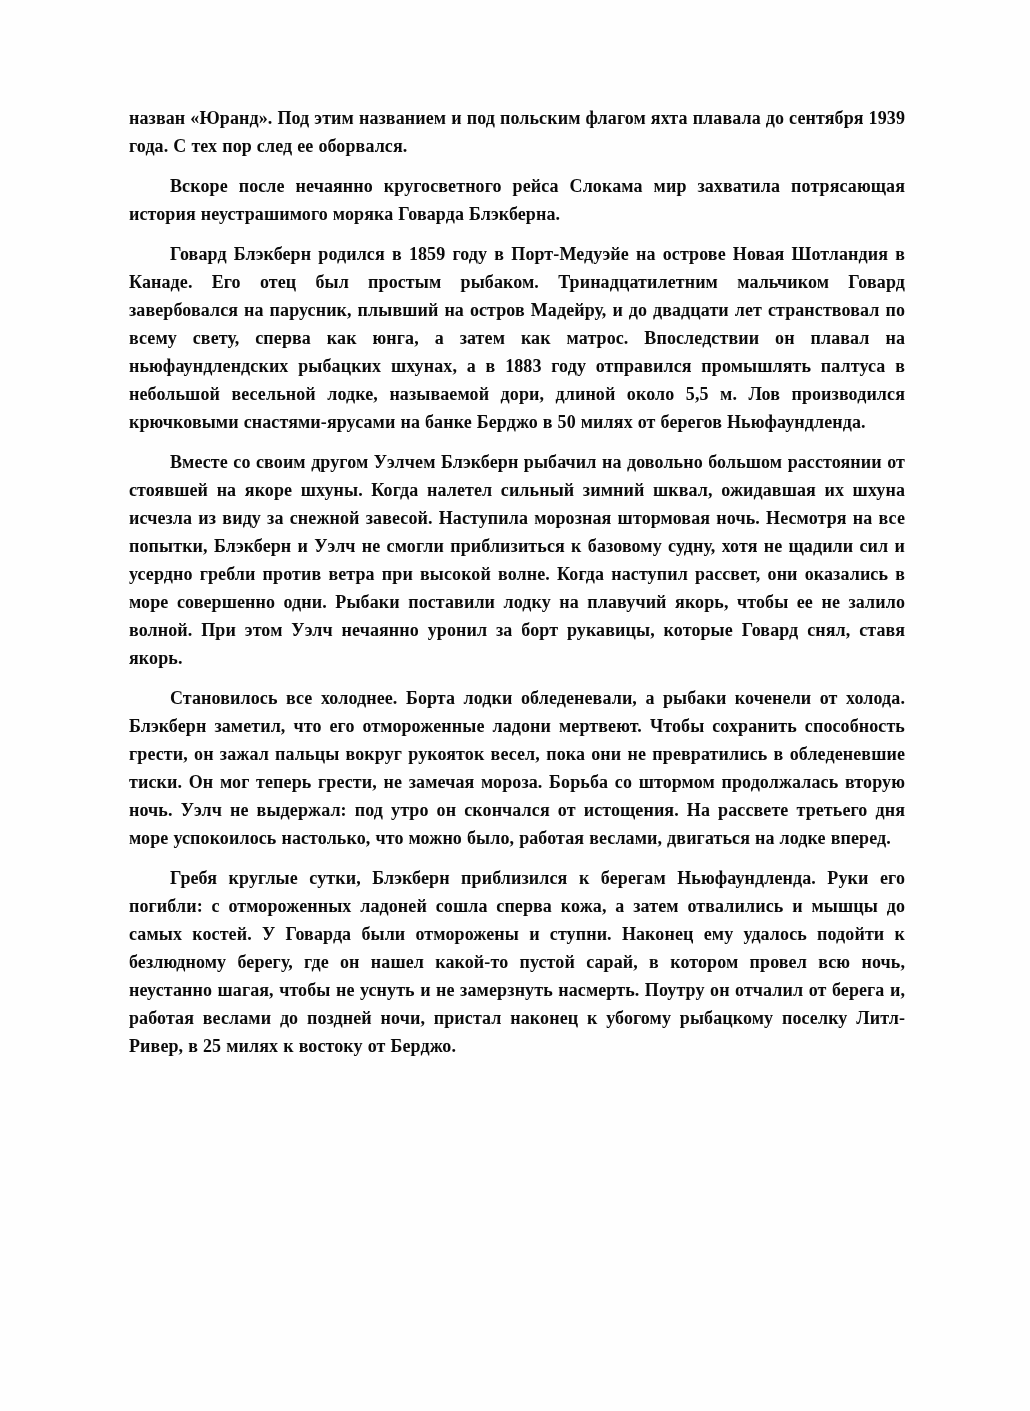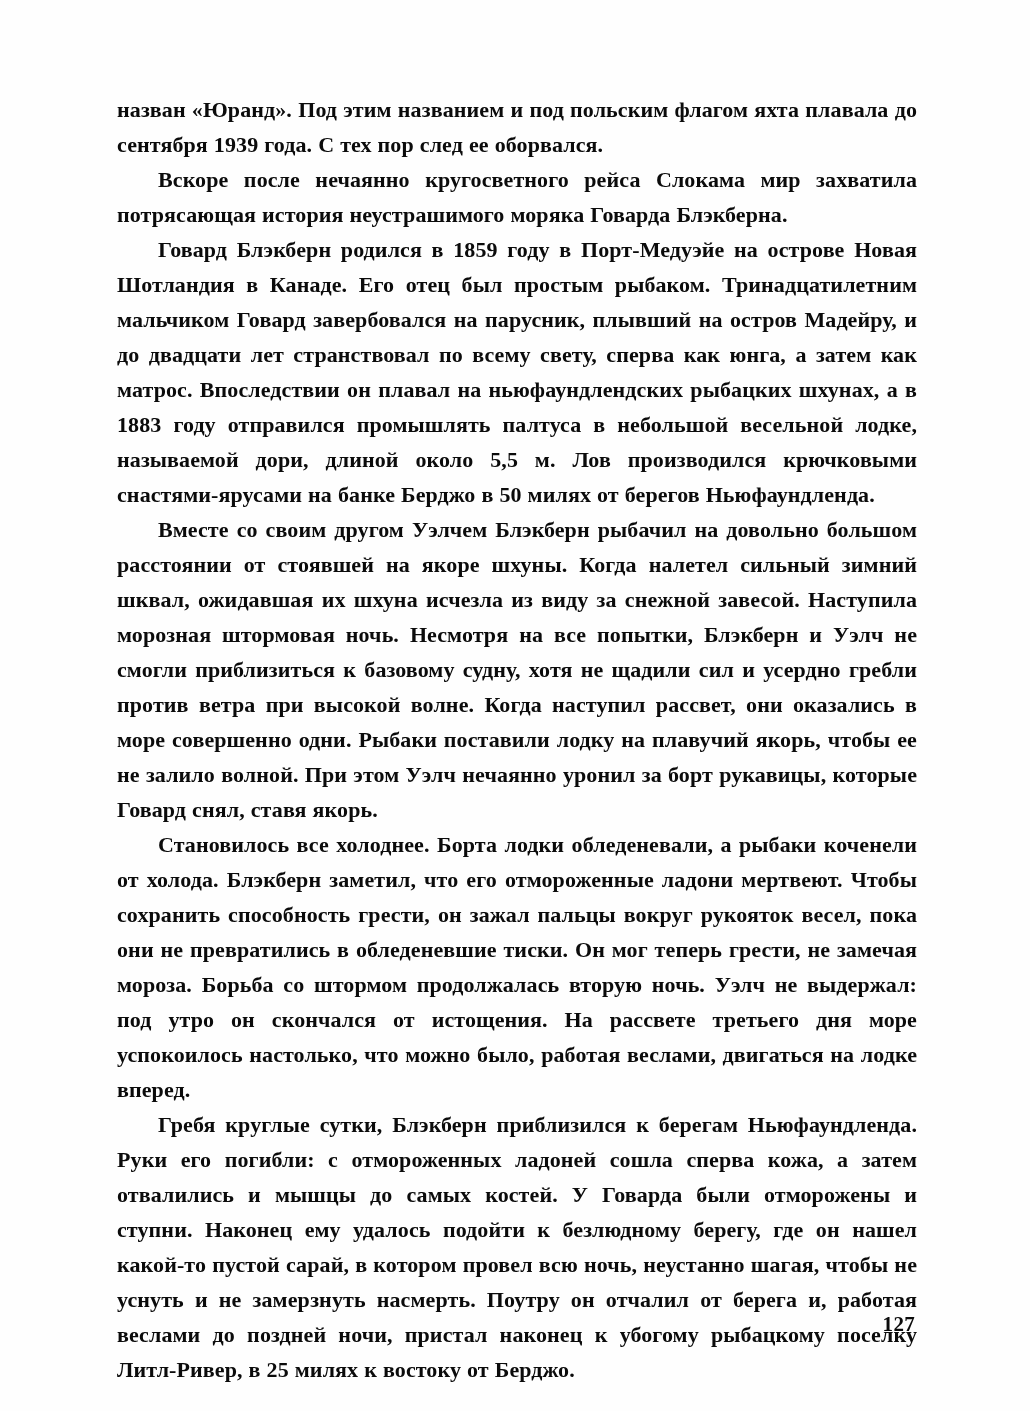--- a/index.html
+++ b/index.html
@@ -27,25 +27,25 @@
 
   
   .textblock {
     position: absolute;
     left: 117px;
     top: 92px;
     width: 800px;
   }
 
   .para {
-    margin: 0;
+    margin: 12px;
     text-align: justify;
     text-align-last: left;
-    font-size: 22px;
-    line-height: 35px;
+    font-size: 18px;
+    line-height: 28px;
     font-weight: bold;
     letter-spacing: 0.1px;
     word-spacing: 0.4px;
     text-indent: 0;
     hyphens: manual;
   }
 
   .para.indent {
     text-indent: 41px;
   }
@@ -81,15 +81,14 @@
     <p class="para indent">Говард Блэкберн родился в 1859 году в Порт-Медуэйе на острове Новая Шотландия в Канаде. Его отец был простым рыбаком. Тринадцатилетним мальчиком Говард завербовался на парусник, плывший на остров Мадейру, и до двадцати лет странствовал по всему свету, сперва как юнга, а затем как матрос. Впоследствии он плавал на ньюфаундлендских рыбацких шхунах, а в 1883 году отправился промышлять палтуса в небольшой весельной лодке, называемой дори, длиной около 5,5 м. Лов производился крючковыми снастями-ярусами на банке Берджо в 50 милях от берегов Ньюфаундленда.</p>
 
     <p class="para indent">Вместе со своим другом Уэлчем Блэкберн рыбачил на довольно большом расстоянии от стоявшей на якоре шхуны. Когда налетел сильный зимний шквал, ожидавшая их шхуна исчезла из виду за снежной завесой. Наступила морозная штормовая ночь. Несмотря на все попытки, Блэкберн и Уэлч не смогли приблизиться к базовому судну, хотя не щадили сил и усердно гребли против ветра при высокой волне. Когда наступил рассвет, они оказались в море совершенно одни. Рыбаки поставили лодку на плавучий якорь, чтобы ее не залило волной. При этом Уэлч нечаянно уронил за борт рукавицы, которые Говард снял, ставя якорь.</p>
 
     <p class="para indent">Становилось все холоднее. Борта лодки обледеневали, а рыбаки коченели от холода. Блэкберн заметил, что его отмороженные ладони мертвеют. Чтобы сохранить способность грести, он зажал пальцы вокруг рукояток весел, пока они не превратились в обледеневшие тиски. Он мог теперь грести, не замечая мороза. Борьба со штормом продолжалась вторую ночь. Уэлч не выдержал: под утро он скончался от истощения. На рассвете третьего дня море успокоилось настолько, что можно было, работая веслами, двигаться на лодке вперед.</p>
 
     <p class="para indent">Гребя круглые сутки, Блэкберн приблизился к берегам Ньюфаундленда. Руки его погибли: с отмороженных ладоней сошла сперва кожа, а затем отвалились и мышцы до самых костей. У Говарда были отморожены и ступни. Наконец ему удалось подойти к безлюдному берегу, где он нашел какой-то пустой сарай, в котором провел всю ночь, неустанно шагая, чтобы не уснуть и не замерзнуть насмерть. Поутру он отчалил от берега и, работая веслами до поздней ночи, пристал наконец к убогому рыбацкому поселку Литл-Ривер, в 25 милях к востоку от Берджо.</p>
 
   </div>
 
-  <div class="pagenum">127</div>
 
 </div>
 
 </body></html>

